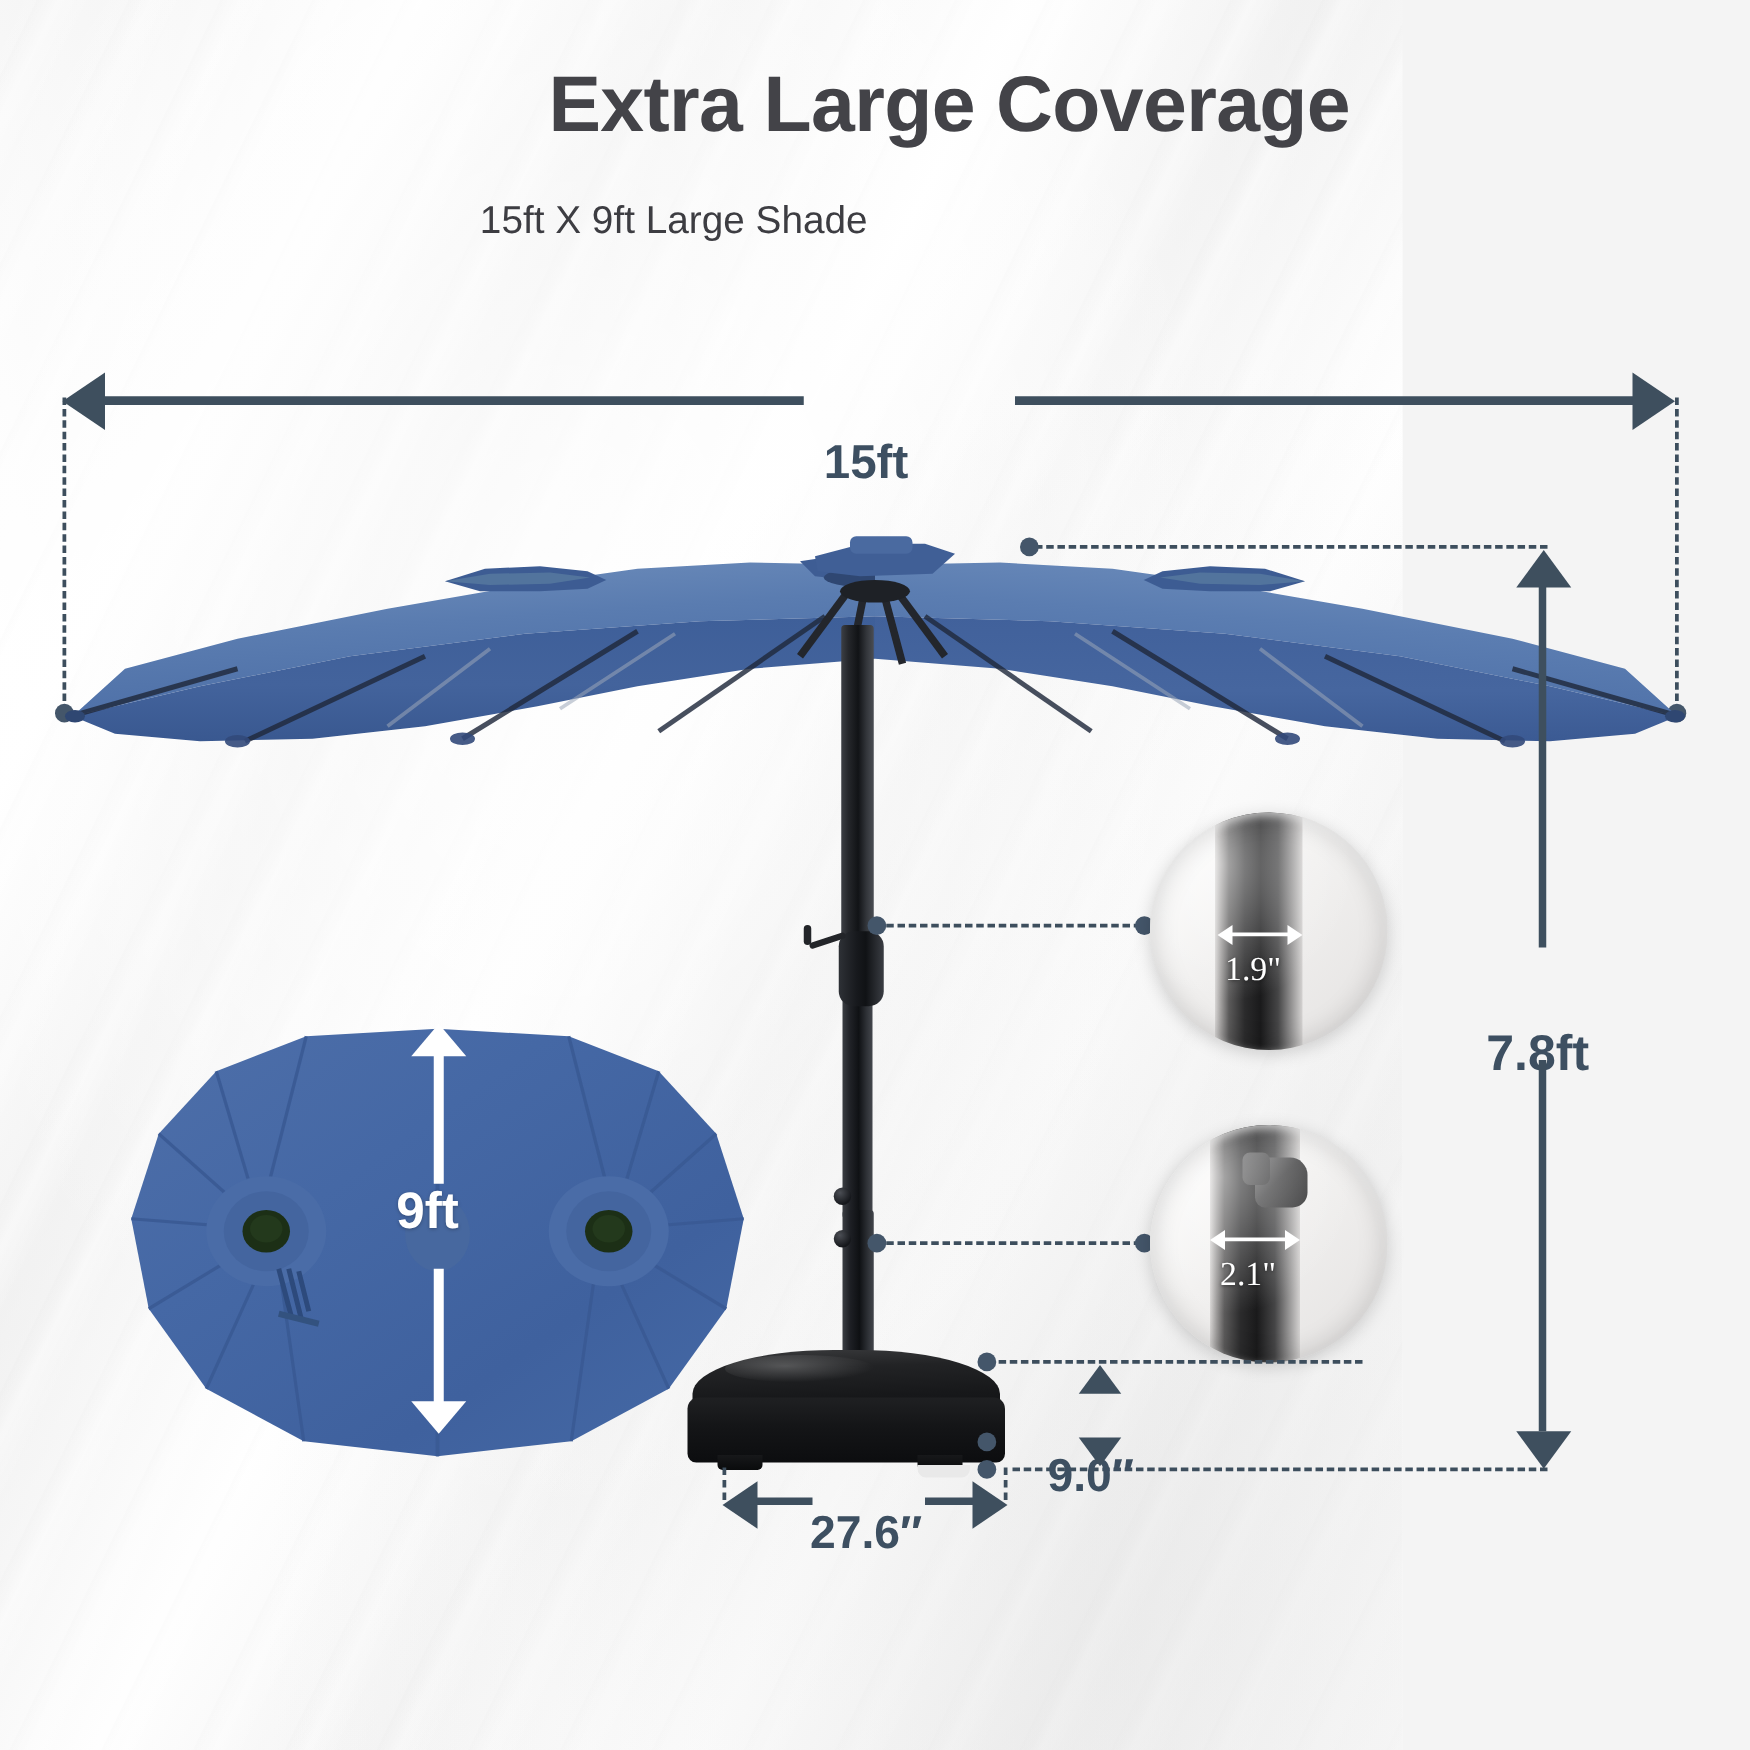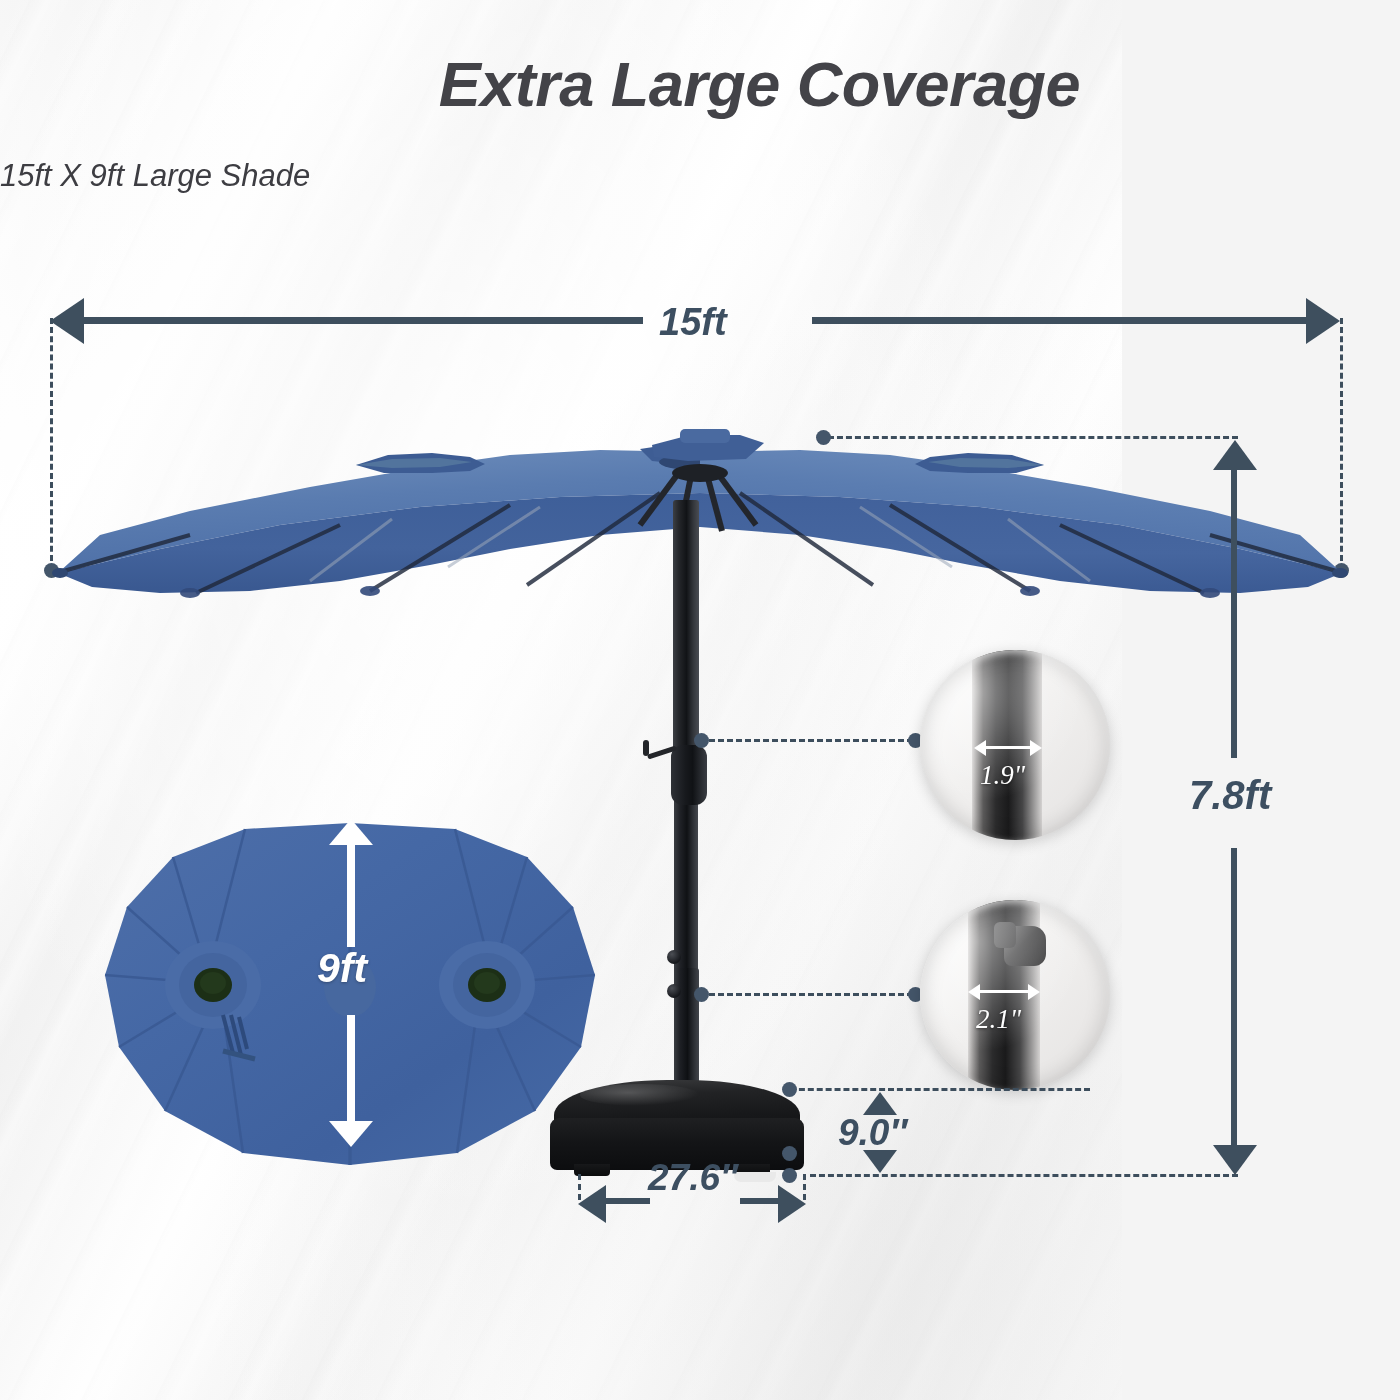--- a/index.html
+++ b/index.html
@@ -3,21 +3,21 @@
 <meta charset="utf-8">
 <style>
   * { margin:0; padding:0; box-sizing:border-box; }
   html,body { width:1400px; height:1400px; }
   body {
     font-family:"Liberation Sans", sans-serif;
     background:#f4f4f4;
     overflow:hidden;
     position:relative;
   }
-  #stage { position:absolute; inset:0; width:1122px; height:1400px;font-style:italic; }
+  #stage { position:absolute; inset:0; width:1122px; height:1400px; }
 
   
   .bg-base{
     position:absolute; inset:0;
     background:
       linear-gradient(118deg, rgba(255,255,255,0) 0%, rgba(255,255,255,.95) 18%, rgba(236,236,236,.55) 30%, rgba(255,255,255,.9) 44%, rgba(238,238,238,.5) 56%, rgba(255,255,255,.95) 70%, rgba(237,237,237,.5) 84%, rgba(255,255,255,.9) 100%),
       linear-gradient(62deg, rgba(244,244,244,.8) 0%, rgba(255,255,255,.9) 25%, rgba(240,240,240,.7) 50%, rgba(255,255,255,.95) 75%, rgba(242,242,242,.8) 100%),
       #f5f5f5;
   }
   .bg-streaks{
@@ -36,21 +36,21 @@
 
   
   .title{
     position:absolute; left:0; right:42px; top:48px;
     text-align:right;
     font-size:63px; font-weight:bold; letter-spacing:-0.5px;
     color:#434348; white-space:nowrap;
   }
   .subtitle{
     position:absolute; left:0; right:44px; top:158px;
-    text-align:left;
+    text-align:center;
     font-size:31px; font-weight:400; color:#3d3d42; white-space:nowrap;
   }
 
   
   .dline{ position:absolute; background:#3e4f5e; }
   .dash-v{
     position:absolute; width:0; border-left:3px dashed #3d4e5d;
   }
   .dash-h{
     position:absolute; height:0; border-top:3px dashed #3d4e5d;
@@ -65,20 +65,21 @@
   .arw-u{ border-left:22px solid transparent; border-right:22px solid transparent; border-bottom:30px solid #3e4f5e; }
   .arw-d{ border-left:22px solid transparent; border-right:22px solid transparent; border-top:30px solid #3e4f5e; }
   .arw-u-s{ border-left:17px solid transparent; border-right:17px solid transparent; border-bottom:23px solid #3e4f5e; }
   .arw-d-s{ border-left:17px solid transparent; border-right:17px solid transparent; border-top:23px solid #3e4f5e; }
   .arw-l-s{ border-top:19px solid transparent; border-bottom:19px solid transparent; border-right:28px solid #3e4f5e; }
   .arw-r-s{ border-top:19px solid transparent; border-bottom:19px solid transparent; border-left:28px solid #3e4f5e; }
 
   .dim-label{
     position:absolute; color:#3d4f61; font-weight:bold; white-space:nowrap;
     font-family:"Liberation Sans", sans-serif;
+    margin-top:48px;
   }
   .lbl-15ft{ font-size:38px; }
   .lbl-78ft{ font-size:40px; }
   .lbl-276{ font-size:37px; }
   .lbl-59{ font-size:37px; }
 
   
   #umbrella-side{ position:absolute; left:40px; top:415px; width:1320px; height:210px; }
 
   

